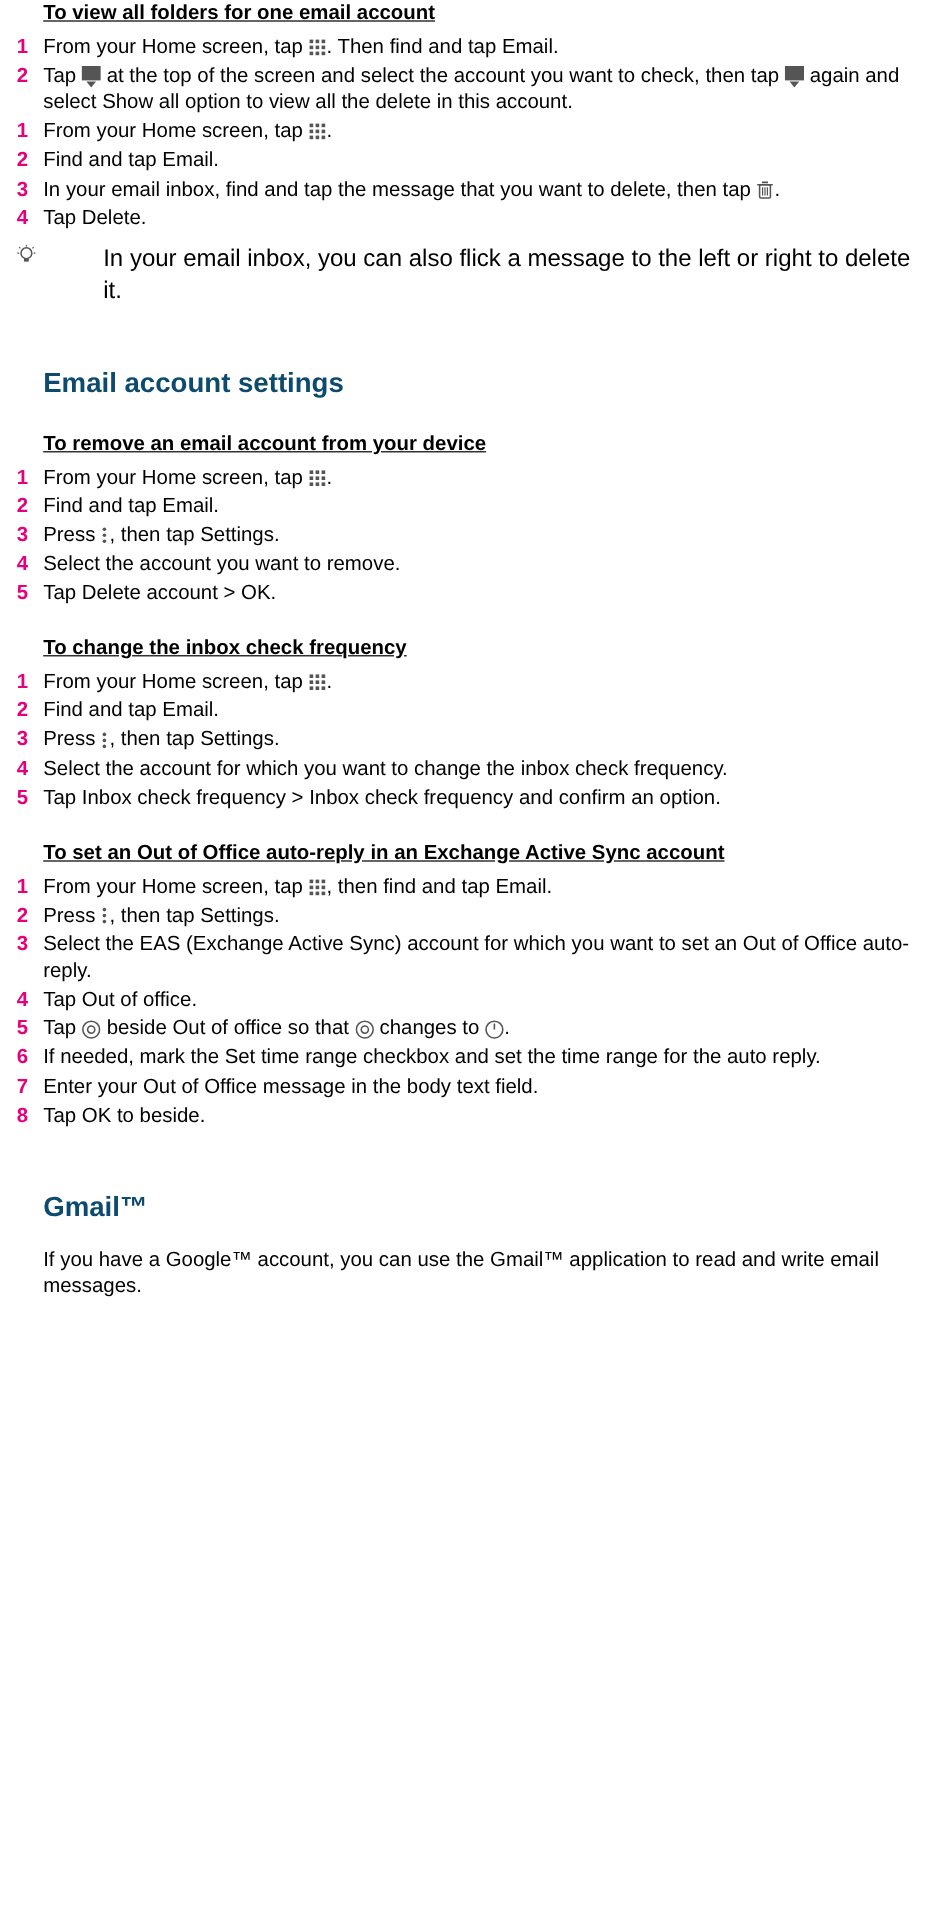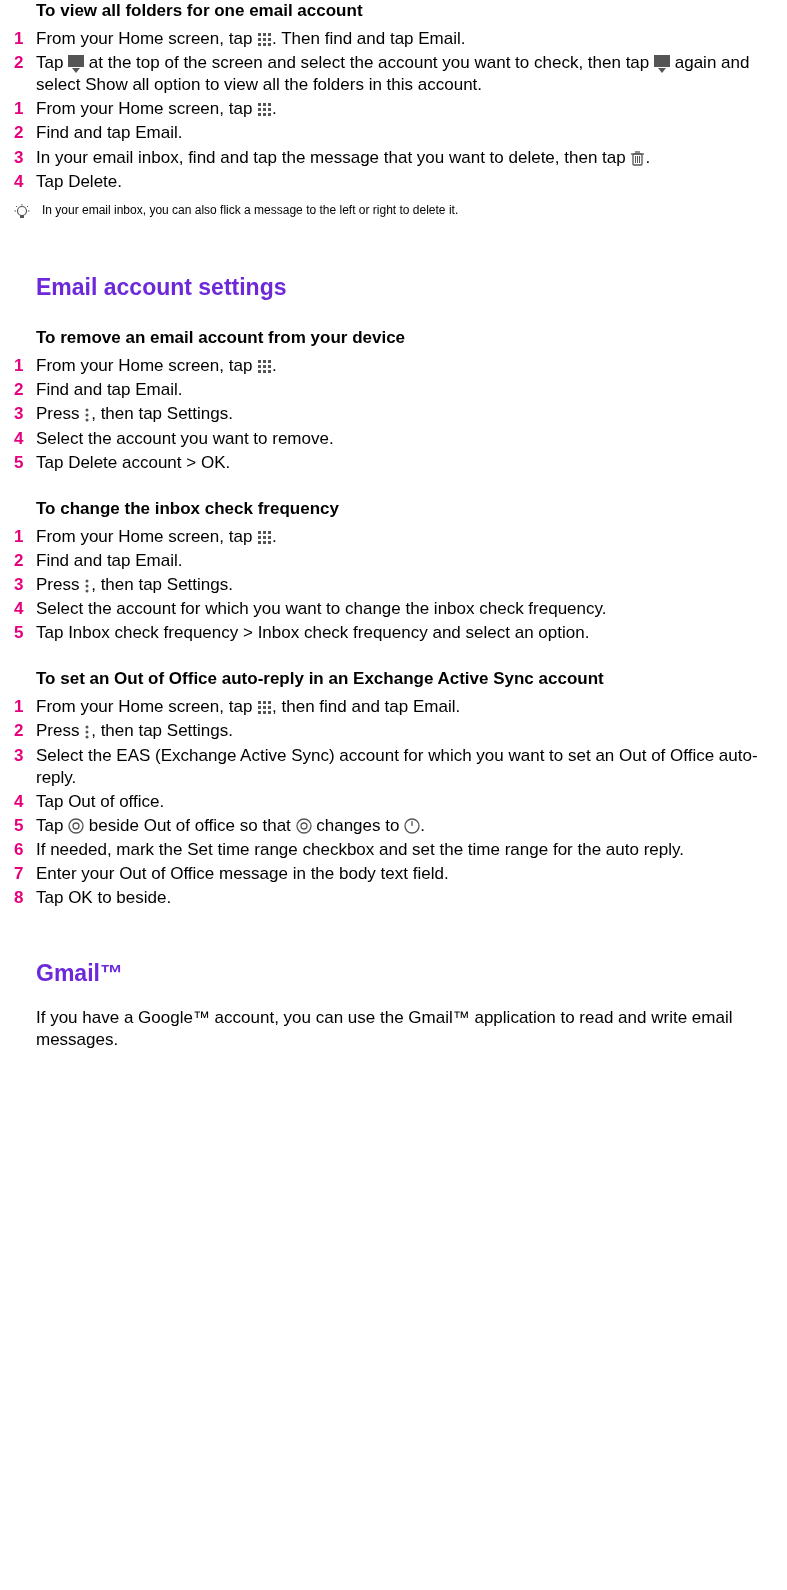--- a/index.html
+++ b/index.html
@@ -13,26 +13,27 @@
   .page {
     padding: 0 18px 0 18px;
   }
   .content {
     padding-left: 18px;
   }
   .subheading {
     font-weight: bold;
     margin-top: 24px;
     margin-bottom: 6px;
+    text-decoration: underline;
   }
   .subheading.first {
     margin-top: 0;
   }
   .section-heading {
-    color: #6d28d9;
+    color: #0c4a6e;
     font-weight: bold;
     font-size: 23px;
     margin-top: 50px;
     margin-bottom: 18px;
   }
   .step-row {
     display: flex;
     align-items: flex-start;
     margin-bottom: 2px;
   }
@@ -55,22 +56,23 @@
   .tip-icon {
     width: 22px;
     flex-shrink: 0;
     margin-left: -22px;
     font-size: 15px;
     position: relative;
     top: 1px;
   }
   .tip-body {
     flex: 1;
-    font-size: 12px;
+    font-size: 20px;
     padding-left: 6px;
+    margin-left: 44px;
   }
   .bold { font-weight: normal; }
   .para {
     margin-top: 6px;
     margin-bottom: 6px;
   }
   .icon-inline {
     display: inline-block;
     vertical-align: middle;
     line-height: 0;
@@ -142,21 +144,21 @@
             </svg></span><span>. Then find and tap </span><span class="bold">Email</span><span>.</span>
       </div>
     </div>
     <div class="step-row">
       <div class="step-num">2</div>
       <div class="step-body">
         <span>Tap </span><span class="icon-inline"><svg width="16" height="18">
               <use href="#dropdown-icon"></use>
             </svg></span><span> at the top of the screen and select the account you want to check, then tap </span><span class="icon-inline"><svg width="16" height="18">
               <use href="#dropdown-icon"></use>
-            </svg></span><span> again and select </span><span class="bold">Show all option</span><span> to view all the folders in this account.</span>
+            </svg></span><span> again and select </span><span class="bold">Show all option</span><span> to view all the delete in this account.</span>
       </div>
     </div>
 
     <div class="step-row">
       <div class="step-num">1</div>
       <div class="step-body">
         <span>From your Home screen, tap </span><span class="icon-inline"><svg width="15" height="15">
               <use href="#grid-icon"></use>
             </svg></span><span>.</span>
       </div>
@@ -247,21 +249,21 @@
             </svg></span><span>, then tap </span><span class="bold">Settings</span><span>.</span>
       </div>
     </div>
     <div class="step-row">
       <div class="step-num">4</div>
       <div class="step-body">Select the account for which you want to change the inbox check frequency.</div>
     </div>
     <div class="step-row">
       <div class="step-num">5</div>
       <div class="step-body">
-        <span>Tap </span><span class="bold">Inbox check frequency</span><span> &gt; </span><span class="bold">Inbox check frequency</span><span> and select an option.</span>
+        <span>Tap </span><span class="bold">Inbox check frequency</span><span> &gt; </span><span class="bold">Inbox check frequency</span><span> and confirm an option.</span>
       </div>
     </div>
 
     <div class="subheading">To set an Out of Office auto-reply in an Exchange Active Sync account</div>
     <div class="step-row">
       <div class="step-num">1</div>
       <div class="step-body">
         <span>From your Home screen, tap </span><span class="icon-inline"><svg width="15" height="15">
               <use href="#grid-icon"></use>
             </svg></span><span>, then find and tap </span><span class="bold">Email</span><span>.</span>

